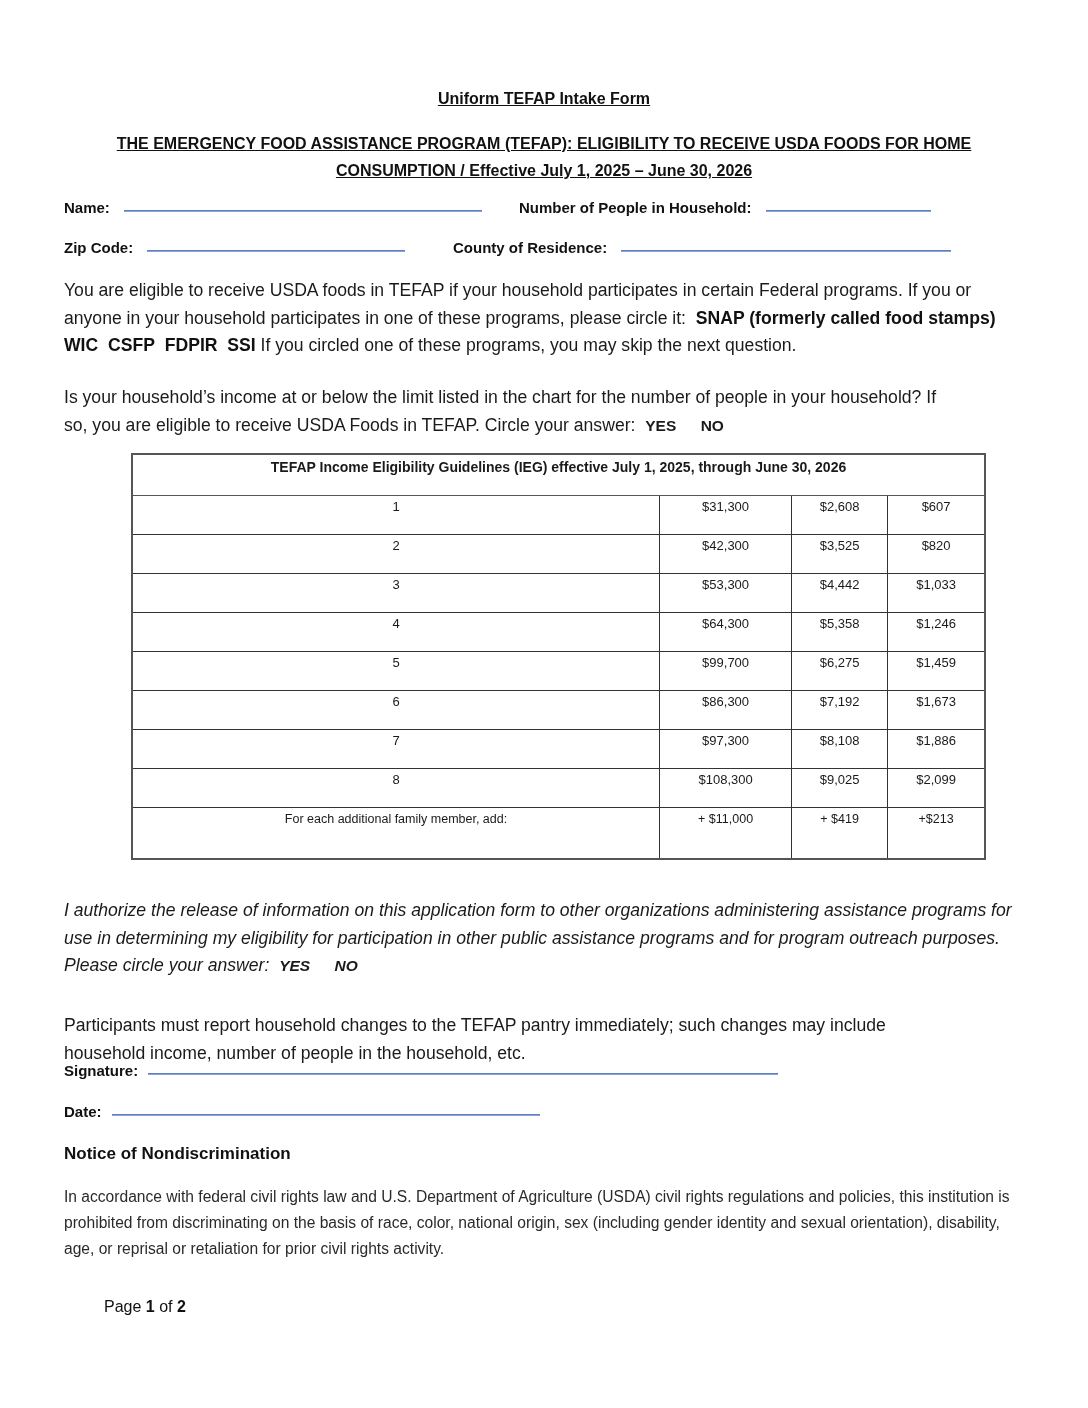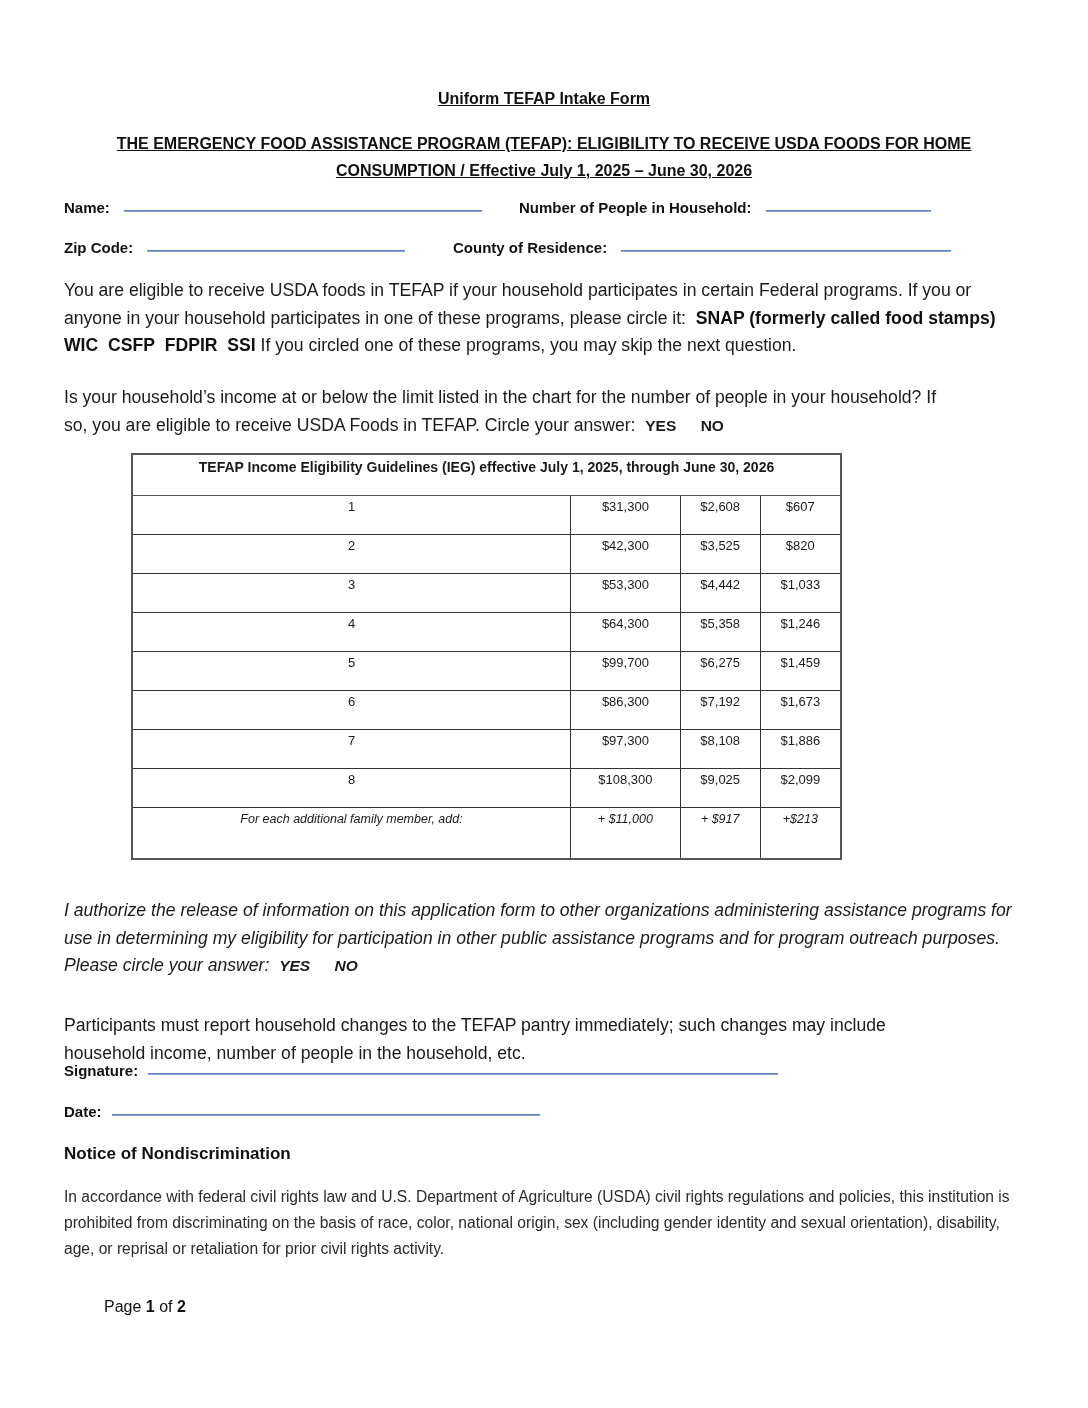--- a/index.html
+++ b/index.html
@@ -16,31 +16,31 @@
       position: absolute; left: 0; width: 960px; top: 130px; text-align: center;
       font-size: 16px; font-weight: bold; text-decoration: underline; line-height: 27px;
     }
     .field-row { position: absolute; left: 0; font-size: 15px; font-weight: bold; display: flex; align-items: flex-end; }
     .field-label { white-space: nowrap; }
     .field-line { height: 1px; background: #5b7fbf; border-bottom: 1px solid #8aa5d4; margin-left: 14px; margin-bottom: 4px; }
     .para { position: absolute; left: 0; width: 965px; font-size: 17.6px; line-height: 27.5px; color: #1a1a1a; }
     .para b { color: #111; }
     .ans { font-weight: bold; font-size: 15.5px; }
     table.ieg {
-      position: absolute; left: 67px; top: 453px; width: 711px;
+      position: absolute; left: 67px; top: 453px; width: 855px;
       border-collapse: collapse; border: 2px solid #555;
       font-size: 13px; color: #1a1a1a;
     }
     table.ieg td, table.ieg th {
       border: 1px solid #333; text-align: center; vertical-align: top; padding: 0;
     }
     table.ieg .caption-cell { height: 36px; font-weight: bold; font-size: 14px; padding-top: 4px; border-bottom: 1.5px solid #555; }
     table.ieg th { height: 34px; font-size: 12px; font-weight: bold; padding-top: 4px; }
     table.ieg td.c { height: 35px; padding-top: 3px; }
-    table.ieg td.extra { height: 48px; padding-top: 2px; font-size: 12.5px; line-height: 19px; font-style: italic; }
+    table.ieg td.extra { height: 48px; padding-top: 2px; font-size: 12.5px; line-height: 19px; }
     .col1 { width: 205px; } .col2 { width: 185px; } .col3 { width: 215px; } .col4 { width: 216px; }
     .notice-head { position: absolute; left: 0; top: 1144px; font-size: 17px; font-weight: bold; }
     .notice { position: absolute; left: 0; top: 1184px; width: 965px; font-size: 15.6px; line-height: 26px; color: #2a2a2a; }
     .footer { position: absolute; left: 0; top: 1298px; font-size: 16px; margin-left: 40px; }
   </style>
 </head>
 <body>
 
 <div class="page">
 
@@ -134,21 +134,21 @@
     </tr>
     <tr>
       <td class="c">8</td>
       <td class="c">$108,300</td>
       <td class="c">$9,025</td>
       <td class="c">$2,099</td>
     </tr>
     <tr>
       <td class="extra">For each additional family member, add:</td>
       <td class="extra">+ $11,000</td>
-      <td class="extra">+ $917</td>
+      <td class="extra">+ $419</td>
       <td class="extra">+$213</td>
     </tr>
   </tbody>
     </table>
 
   <div class="para" style="top:897px;font-style:italic;">
     <span>I authorize the release of information on this application form to other organizations administering assistance programs for use in determining my eligibility for participation in other public assistance programs and for program outreach purposes.  Please circle your answer:</span>&nbsp;
     <span class="ans">YES</span>
     &nbsp;&nbsp;&nbsp;
     <span class="ans">NO</span>

